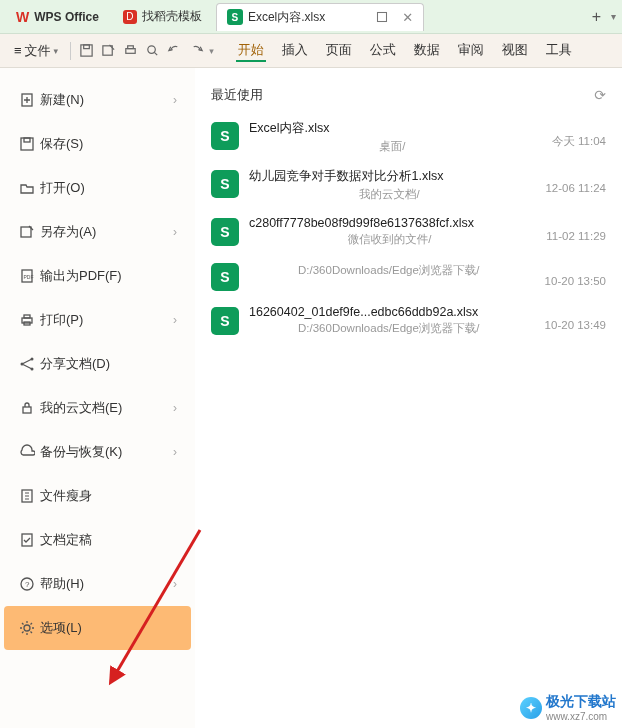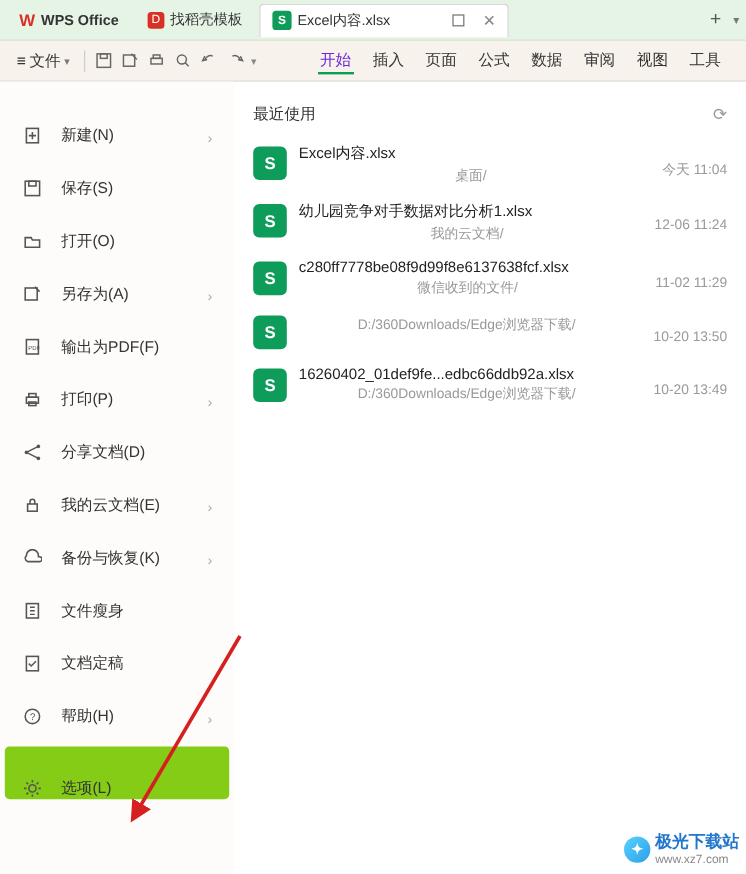--- a/index.html
+++ b/index.html
@@ -17,27 +17,27 @@
   .tab-close { font-size: 13px; color:#888; margin-left:4px;}
   .mini-icon { width:12px;height:12px; }
 
   
   .toolbar { height: 34px; background: #f7f2ec; display: flex; align-items: center; padding: 0 8px; gap: 4px; border-bottom: 1px solid #e0dcd4; }
   .file-btn { display:flex; align-items:center; gap:3px; font-size: 13px; color:#333; padding: 3px 6px;}
   .tb-icon { width:18px; height:18px; display:flex;align-items:center;justify-content:center; color:#555; }
   .tb-sep { width:1px; height:18px; background:#ccc; margin:0 2px;}
   .menu { display:flex; gap: 14px; margin-left: 18px; font-size: 13px; }
   .menu-item { color:#333; padding: 2px 2px; cursor:pointer;}
-  .menu-item.active { color:#6d28d9; border-bottom:2px solid #0e9c5a; padding-bottom:1px;margin-left:29px;}
+  .menu-item.active { color:#a16207; border-bottom:2px solid #0e9c5a; padding-bottom:1px;}
 
   
   .main { display:flex; height: calc(728px - 68px); }
   .sidebar { width: 195px; background: #fdfcfa; padding: 10px 4px 4px 4px; display:flex; flex-direction:column; gap:0;}
-  .side-item { height: 44px; display:flex; align-items:flex-end; padding: 0 14px; font-size: 13px; color:#333; gap: 15px; border-radius:4px; position:relative;}
-  .side-item.selected { background:#84cc16;margin-top:16px; }
+  .side-item { height: 44px; display:flex; align-items:center; padding: 0 14px; font-size: 13px; color:#333; gap: 4px; border-radius:4px; position:relative;}
+  .side-item.selected { background:#fdba74; }
   .side-icon { width:18px; height:18px; display:flex;align-items:center;justify-content:center;color:#555;}
   .chev { margin-left:auto; color:#aaa; font-size:12px;}
 
   .content { flex:1; padding: 18px 16px 0 16px; }
   .content-header { display:flex; align-items:center; gap:8px; font-size:13px; color:#333; margin-bottom: 16px; justify-content: space-between;}
   .refresh { color:#999; font-size:14px;}
   .file-list { display:flex; flex-direction:column; gap: 14px; }
   .file-row { display:flex; align-items:flex-start; gap: 10px; }
   .file-icon { width:28px; height:28px; border-radius:5px; background:#0e9c5a; display:flex;align-items:center;justify-content:center;color:#fff;font-weight:bold;font-size:14px;flex-shrink:0; margin-top:2px;}
   .file-info { flex:1; min-width:0;}

